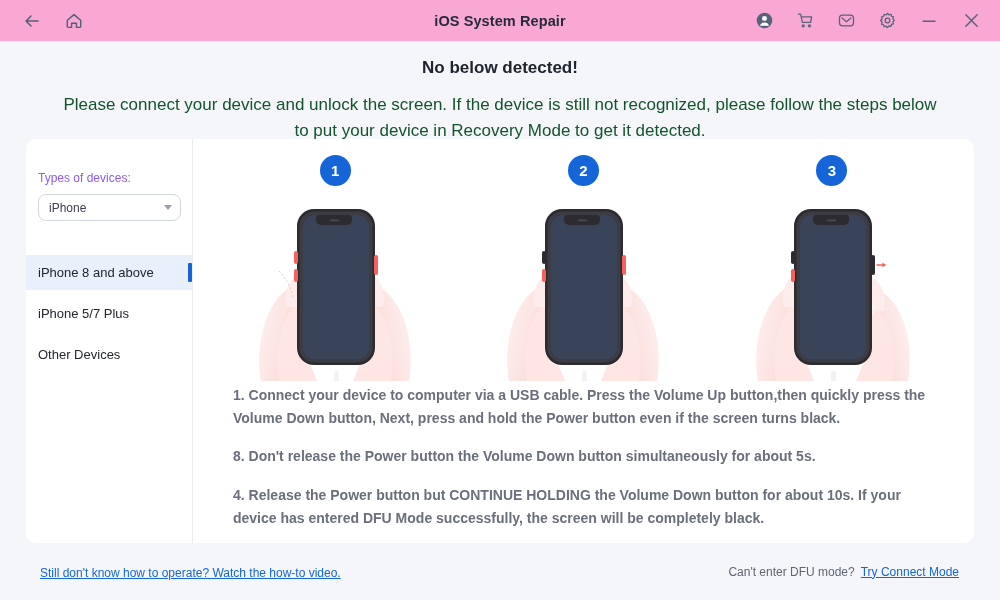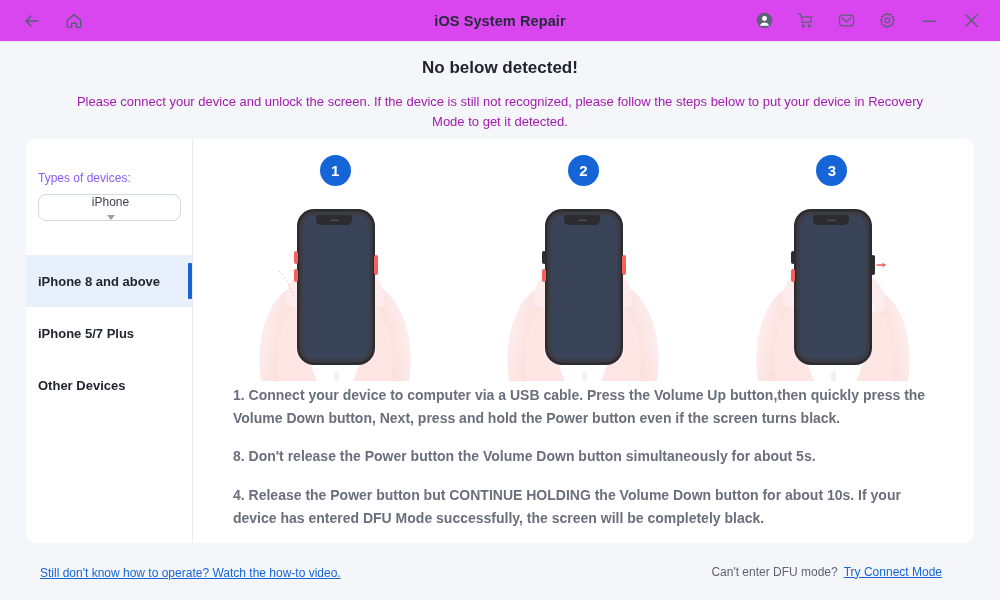--- a/index.html
+++ b/index.html
@@ -14,21 +14,21 @@
     font-family: "Liberation Sans", sans-serif;
     background: #f4f6fa;
     color: #333;
     -webkit-font-smoothing: antialiased;
   }
 
   
   .titlebar {
     position: relative;
     height: 42px;
-    background: #d946ef;
+    background: #f9a8d4;
     display: flex;
     align-items: center;
     padding: 0 18px 0 22px;
     border-bottom: 1px solid #e9edf3;
     gap: 15px;
   }
   .tb-left {
     display: flex;
     align-items: center;
     gap: 22px;
@@ -66,22 +66,22 @@
     padding: 16px 60px 0 60px;
     text-align: center;
   }
   .page-title {
     font-size: 17px;
     font-weight: bold;
     color: #20242e;
     margin-bottom: 14px;
   }
   .page-subtitle {
-    font-size: 13px;
-    color: #a21caf;
+    font-size: 17px;
+    color: #14532d;
     line-height: 1.55;
     max-width: 880px;
     margin: 0 auto;
   }
 
   
   .card {
     position: absolute;
     left: 26px;
     top: 139px;
@@ -110,44 +110,44 @@
     margin: 0 0 0 12px;
     width: 143px;
     height: 27px;
     border: 1px solid #d3d8e0;
     border-radius: 8px;
     background: #fff;
     display: flex;
     align-items: center;
     padding: 0 8px 0 10px;
     cursor: pointer;
-    flex-direction: column;
   }
   .select-value {
     font-size: 12px;
     color: #3c4250;
     flex: 1;
   }
   .caret {
     width: 0; height: 0;
     border-left: 4.5px solid transparent;
     border-right: 4.5px solid transparent;
     border-top: 5.5px solid #9aa1ae;
   }
   .nav-list { margin-top: 34px; }
   .nav-item {
     position: relative;
-    height: 52px;
+    height: 35px;
     display: flex;
     align-items: center;
     padding-left: 12px;
     font-size: 13px;
-    font-weight: bold;
+    font-weight: normal;
     color: #21262f;
     cursor: pointer;
+    margin-bottom: 6px;
   }
   .nav-item.active { background: #e8f0fb; }
   .nav-item.active::after {
     content: "";
     position: absolute;
     right: 0;
     top: 8px;
     bottom: 8px;
     width: 4px;
     background: #1565d8;
@@ -197,21 +197,21 @@
     color: #6a6f7c;
     line-height: 1.62;
     margin-bottom: 16px;
     font-weight: bold;
   }
   .instr-line:last-child { margin-bottom: 0; }
 
   
   .footer {
     position: absolute;
-    left: 0; right: 18px;
+    left: 0; right: 1px;
     bottom: 0;
     height: 57px;
     display: flex;
     align-items: center;
     padding: 0 40px 0 40px;
   }
   .footer-left a,
   .footer-right a {
     color: #1565d8;
     font-size: 12px;

